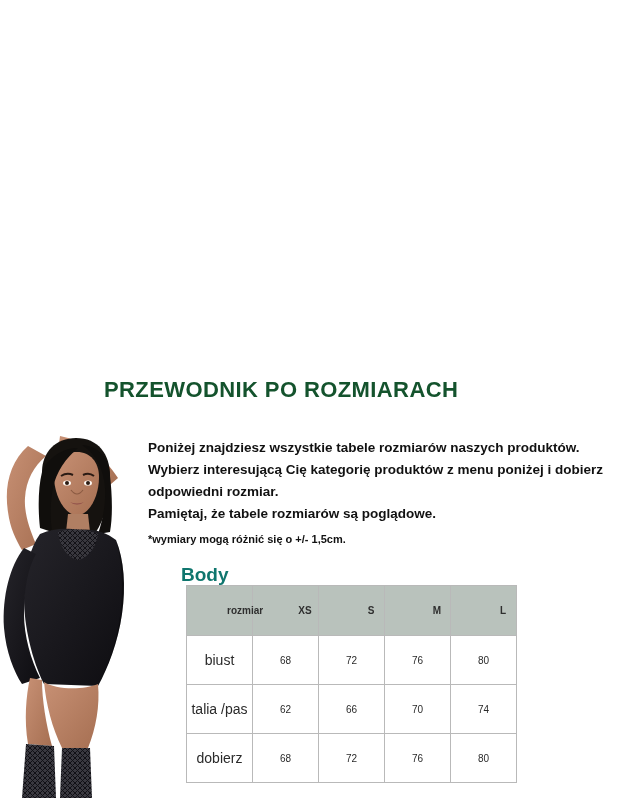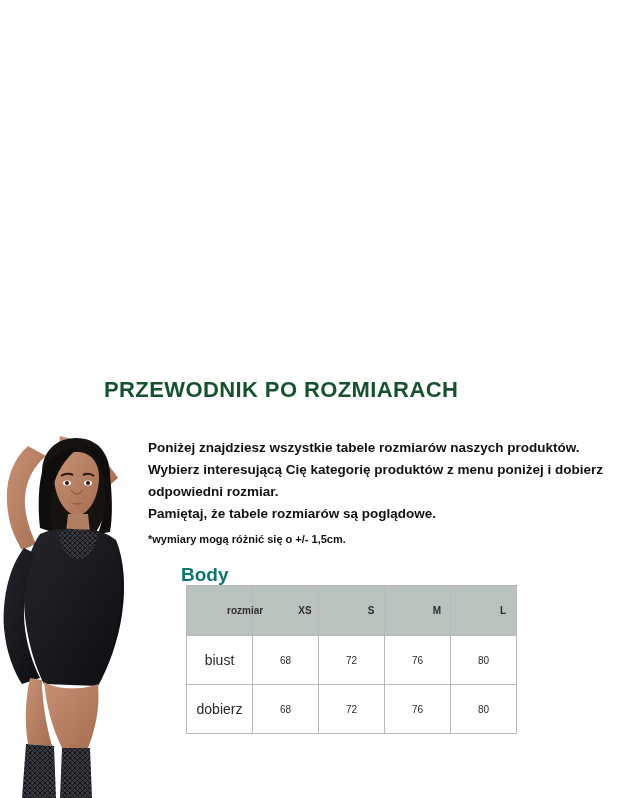--- a/index.html
+++ b/index.html
@@ -193,20 +193,27 @@
     </thead>
     <tbody>
       <tr>
         <td class="row-label">biust</td>
         <td>68</td>
         <td>72</td>
         <td>76</td>
         <td>80</td>
       </tr>
       <tr>
+        <td class="row-label">talia /pas</td>
+        <td>62</td>
+        <td>66</td>
+        <td>70</td>
+        <td>74</td>
+      </tr>
+      <tr>
         <td class="row-label">dobierz</td>
         <td>68</td>
         <td>72</td>
         <td>76</td>
         <td>80</td>
       </tr>
     </tbody>
   </table>
 </div>
 

